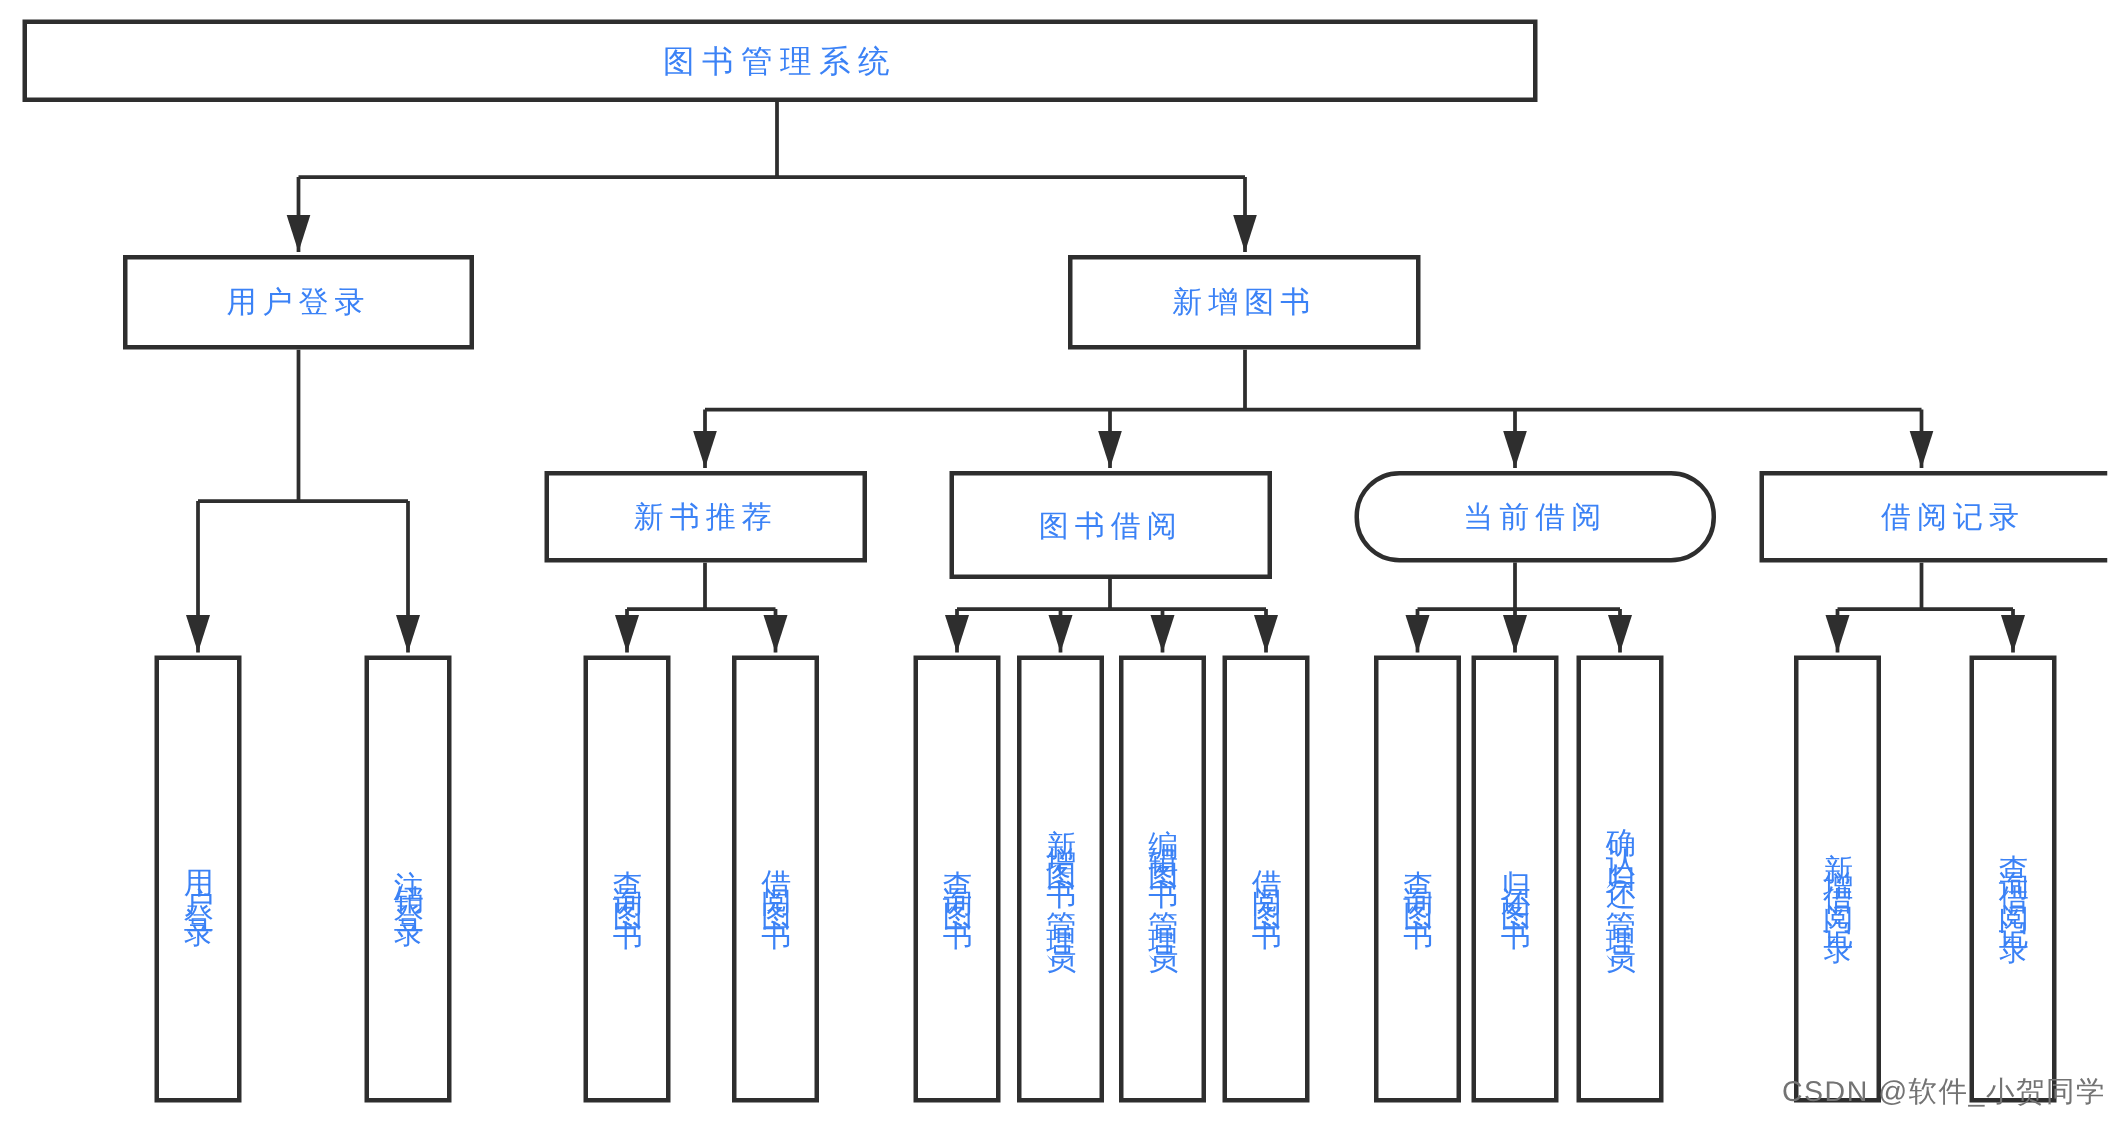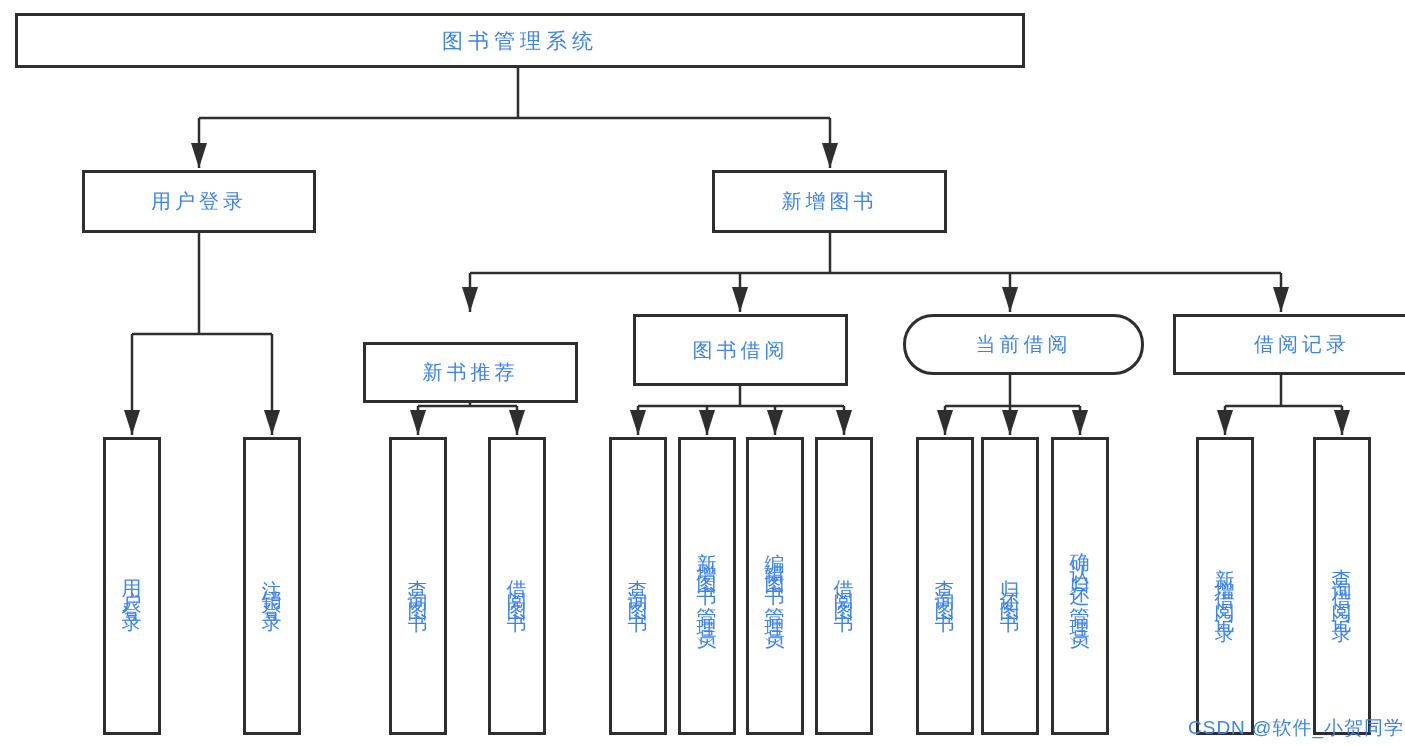--- a/index.html
+++ b/index.html
@@ -44,21 +44,21 @@
     letter-spacing: 11px;
     line-height: 1.1;
     white-space: nowrap;
   }
   .watermark {
     position: absolute;
     left: 1188px;
     top: 715px;
     font-size: 19px;
     letter-spacing: 1px;
-    color: #3b82f6;
+    color: #737373;
     z-index: 5;
     white-space: nowrap;
   }
 </style>
 </head>
 <body>
 
 <div class="canvas">
 
   <svg class="connectors" viewBox="0 0 1405 747" xmlns="http://www.w3.org/2000/svg">
@@ -103,21 +103,21 @@
     <span class="root-label">图书管理系统</span>
   </div>
 
   <div class="box" style="left:82px; top:170px; width:234px; height:63px;">
     <span class="h-label">用户登录</span>
   </div>
   <div class="box" style="left:712px; top:170px; width:235px; height:63px;">
     <span class="h-label">新增图书</span>
   </div>
 
-  <div class="box" style="left:363px; top:314px; width:215px; height:61px;margin-top:28px;">
+  <div class="box" style="left:363px; top:314px; width:215px; height:61px;">
     <span class="h-label">新书推荐</span>
   </div>
   <div class="box" style="left:633px; top:314px; width:215px; height:72px;">
     <span class="h-label">图书借阅</span>
   </div>
   <div class="box" style="left:903px; top:314px; width:241px; height:61px;border-radius:30px;">
     <span class="h-label">当前借阅</span>
   </div>
   <div class="box" style="left:1173px; top:314px; width:258px; height:61px;">
     <span class="h-label">借阅记录</span>

